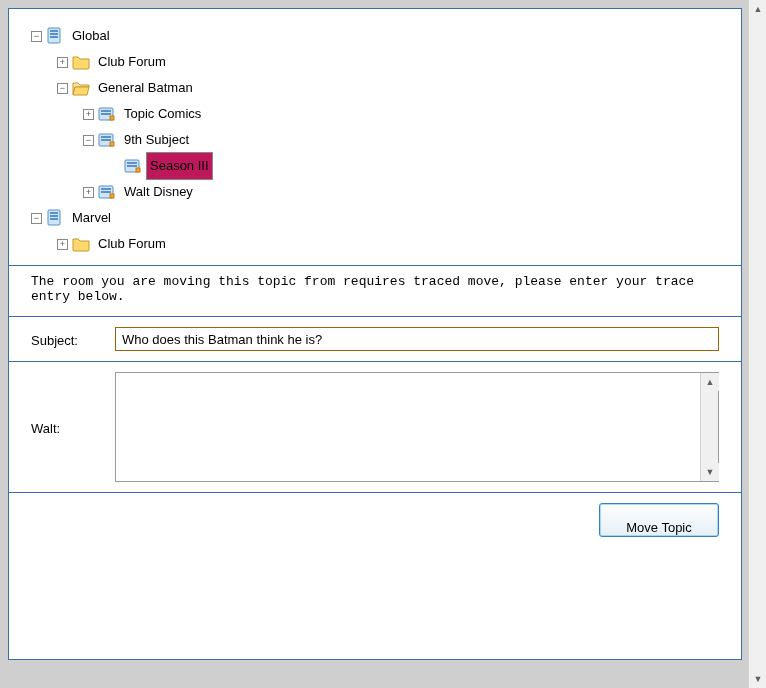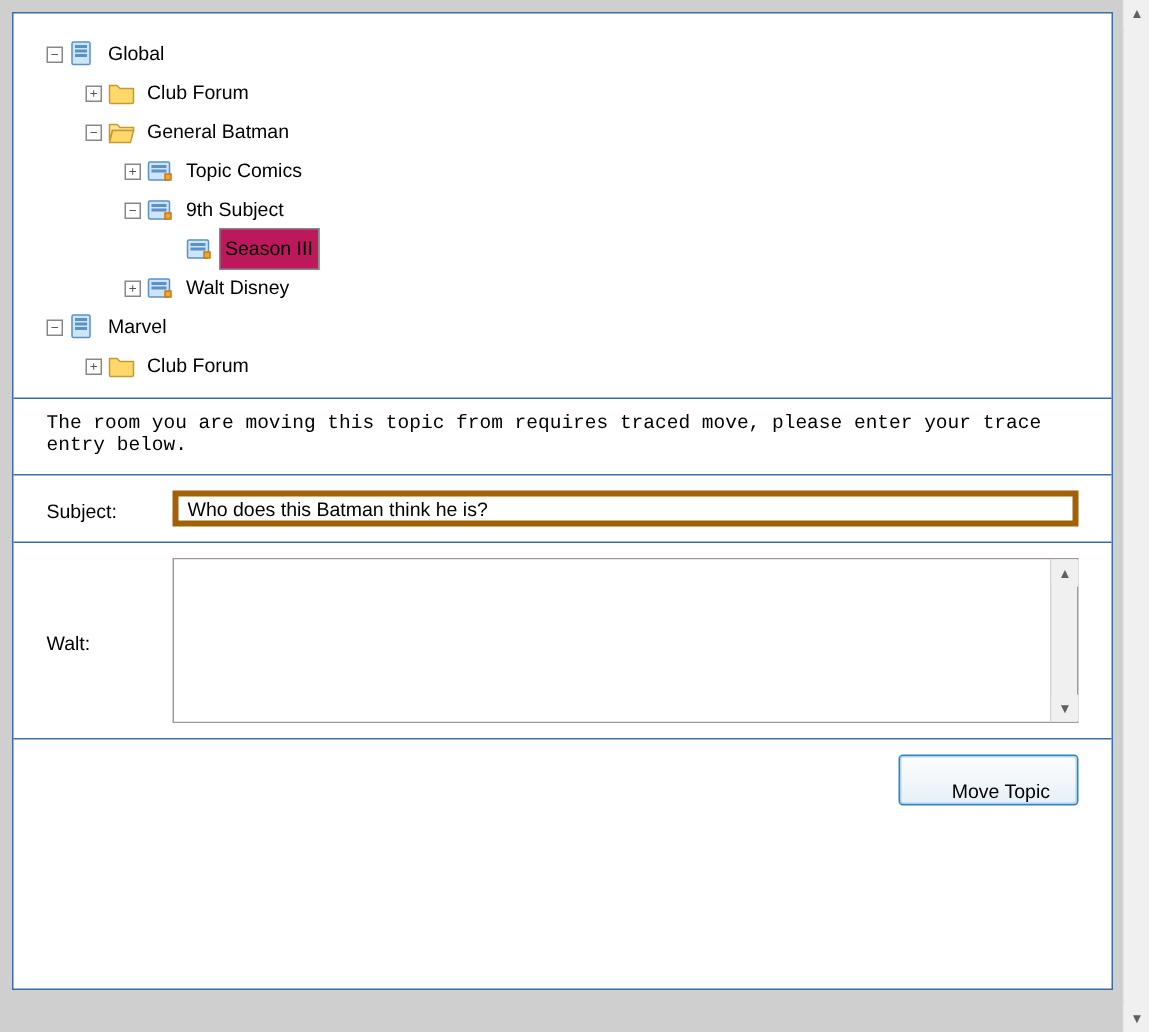--- a/index.html
+++ b/index.html
@@ -75,21 +75,21 @@
     .ico { width:18px; height:18px; flex:0 0 18px; display:flex;align-items:center;justify-content:center; }
     .label { padding: 1px 4px; text-align: center; }
     .label.selected { border:1px solid #888; background:#be185d; padding:0 3px; }
 
     
     .divider { border-top:1px solid #3a6ea5; margin-left:-22px;margin-right:-22px; }
     .info-box { padding: 8px 0 12px 0; font-family: Liberation Mono, monospace; }
     .form-row { display:flex; align-items:center; gap:14px; padding:10px 0; }
     .form-row label { flex:0 0 70px; padding-top:3px; }
     .text-input {
-      flex:1; height:24px; border:4px solid #a16207;
+      flex:1; height:24px; border:1px solid #a16207;
       padding: 2px 6px; font: inherit;
     }
     .textarea-wrap {
       flex:1; position:relative;
       border:1px solid #9b9b9b;
       height:110px;
       background:#fff;
     }
     .textarea-main {
       width:calc(100% - 18px); height:100%;
@@ -110,21 +110,20 @@
     .button-row { display:flex; justify-content:flex-end; padding-top:10px; }
     .move-btn {
       min-width:120px; height:26px;
       background: linear-gradient(#fdfdfd,#e6f0f7);
       border:1px solid #2f83c1;
       border-radius:3px;
       font:inherit; font-size:13px;
       padding:16px 18px;
       cursor:pointer;
       box-shadow: 0 0 0 1px rgba(110,180,230,0.5) inset;
-      text-align: right;
     }
   </style>
 </head>
 <body>
 
 <div class="outer-frame">
   <div class="inner-shell">
     <div class="panel">
 
       <div class="tree-area">

